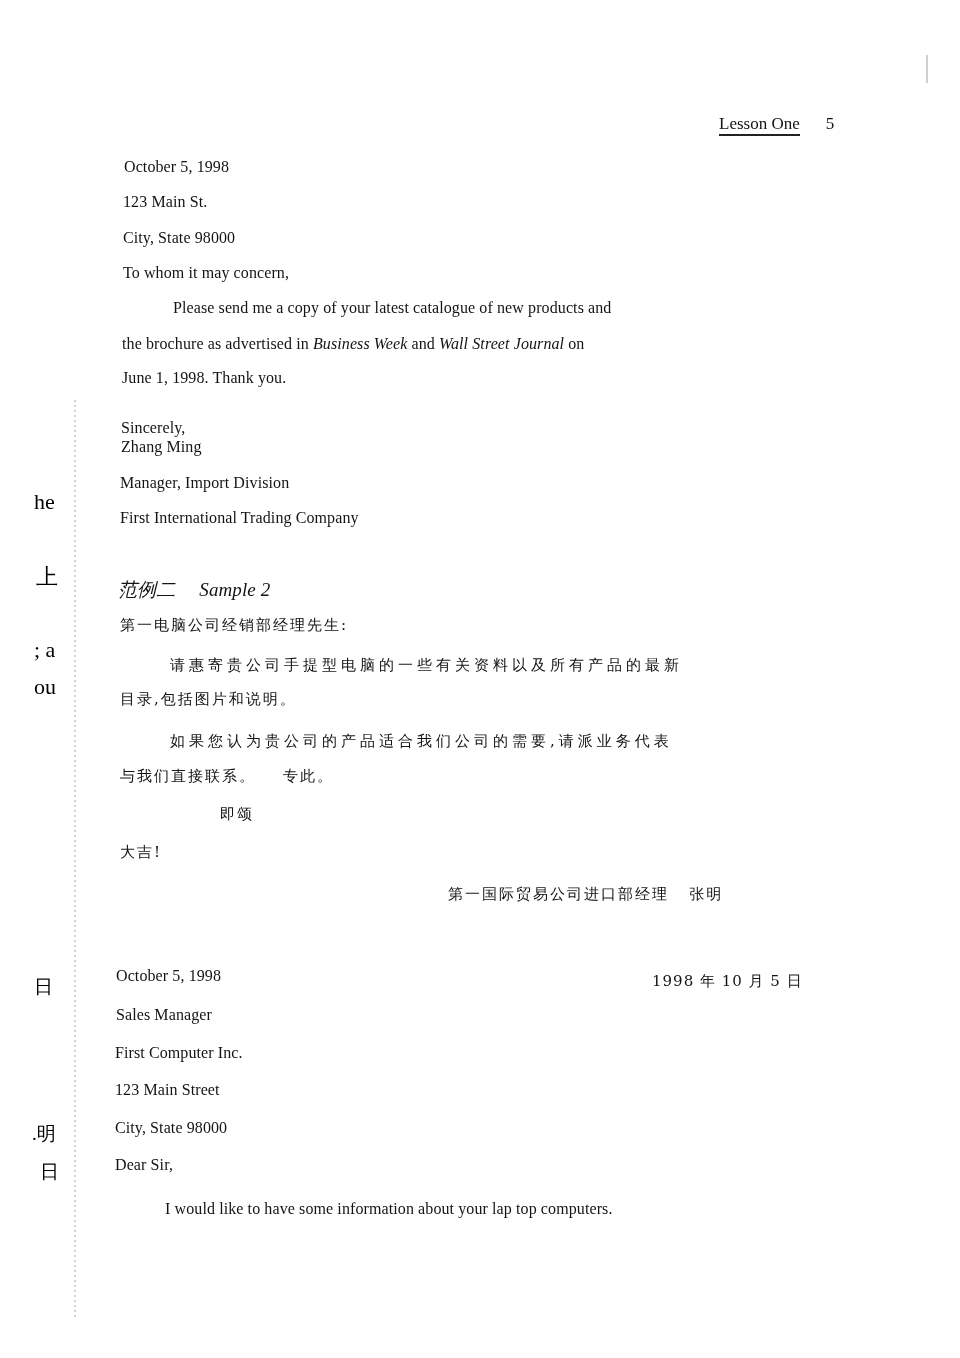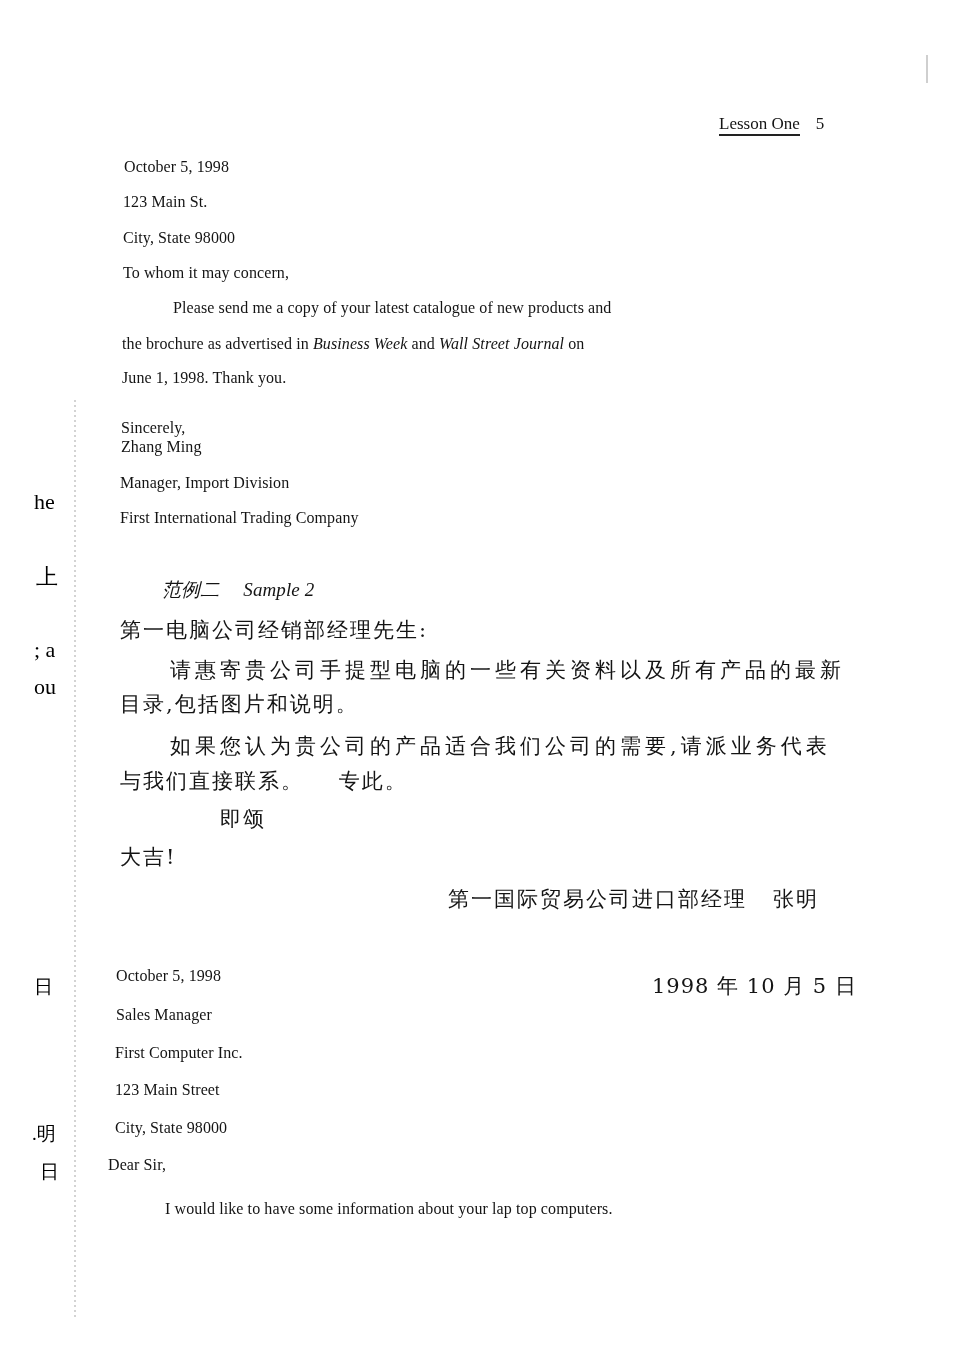--- a/index.html
+++ b/index.html
@@ -7,27 +7,27 @@
     width: 960px; height: 1358px; background: #ffffff; position: relative; overflow: hidden;
     font-family: "Liberation Serif", "DejaVu Serif", serif; color: #141414;
   }
   .gutter-line {
     position: absolute; left: 74px; top: 400px; width: 2px; height: 920px;
     background: repeating-linear-gradient(to bottom, #c8c8c8 0px, #c8c8c8 2px, transparent 2px, transparent 5px);
     opacity: 0.8;
   }
   .edge-mark { position: absolute; right: 32px; top: 55px; width: 2px; height: 28px; background: #cfcfcf; }
   .bleed { position: absolute; font-size: 22px; color: #000000; }
-  .header { position: absolute; left: 719px; top: 114px; font-size: 17px; display: flex; gap: 16px; }
+  .header { position: absolute; left: 719px; top: 114px; font-size: 17px; display: flex; gap: 26px; }
   .header .lesson { border-bottom: 2px solid #222; line-height: 20px; }
   .line { position: absolute; font-size: 16px; white-space: nowrap; letter-spacing: 0.1px; }
-  .cn { font-family: "DejaVu Serif", serif; font-size: 21px; letter-spacing: 2px; }
+  .cn { font-family: "DejaVu Serif", serif; font-size: 15px; letter-spacing: 2px; }
   .it { font-style: italic; }
   .sample { font-size: 19px; }
-  .sample .cnlbl { font-style: italic; font-family: "DejaVu Serif", serif; margin-right: 24px; margin-left: 44px; }
+  .sample .cnlbl { font-style: italic; font-family: "DejaVu Serif", serif; margin-right: 24px; }
 </style>
 </head>
 <body>
 
 <div class="gutter-line"></div>
 <div class="edge-mark"></div>
 
 <div class="bleed" style="left:34px;top:489px;">he</div>
 <div class="bleed" style="left:36px;top:562px;">上</div>
 <div class="bleed" style="left:34px;top:637px;">; a</div>
@@ -72,15 +72,15 @@
   <div class="line cn" style="left:448px;top:885px;white-space:pre;">第一国际贸易公司进口部经理   张明</div>
   <div class="line cn" style="left:652px;top:924px;letter-spacing:1px;margin-top:48px;">1998 年 10 月 5 日</div>
 </div>
 
 <div>
   <div class="line" style="left:116px;top:967px;">October 5, 1998</div>
   <div class="line" style="left:116px;top:1006px;">Sales Manager</div>
   <div class="line" style="left:115px;top:1044px;">First Computer Inc.</div>
   <div class="line" style="left:115px;top:1081px;">123 Main Street</div>
   <div class="line" style="left:115px;top:1119px;">City, State 98000</div>
-  <div class="line" style="left:108px;top:1156px;">Dear Sir,</div>
+  <div class="line" style="left:115px;top:1156px;">Dear Sir,</div>
   <div class="line" style="left:165px;top:1200px;">I would like to have some information about your lap top computers.</div>
 </div>
 
 </body></html>

